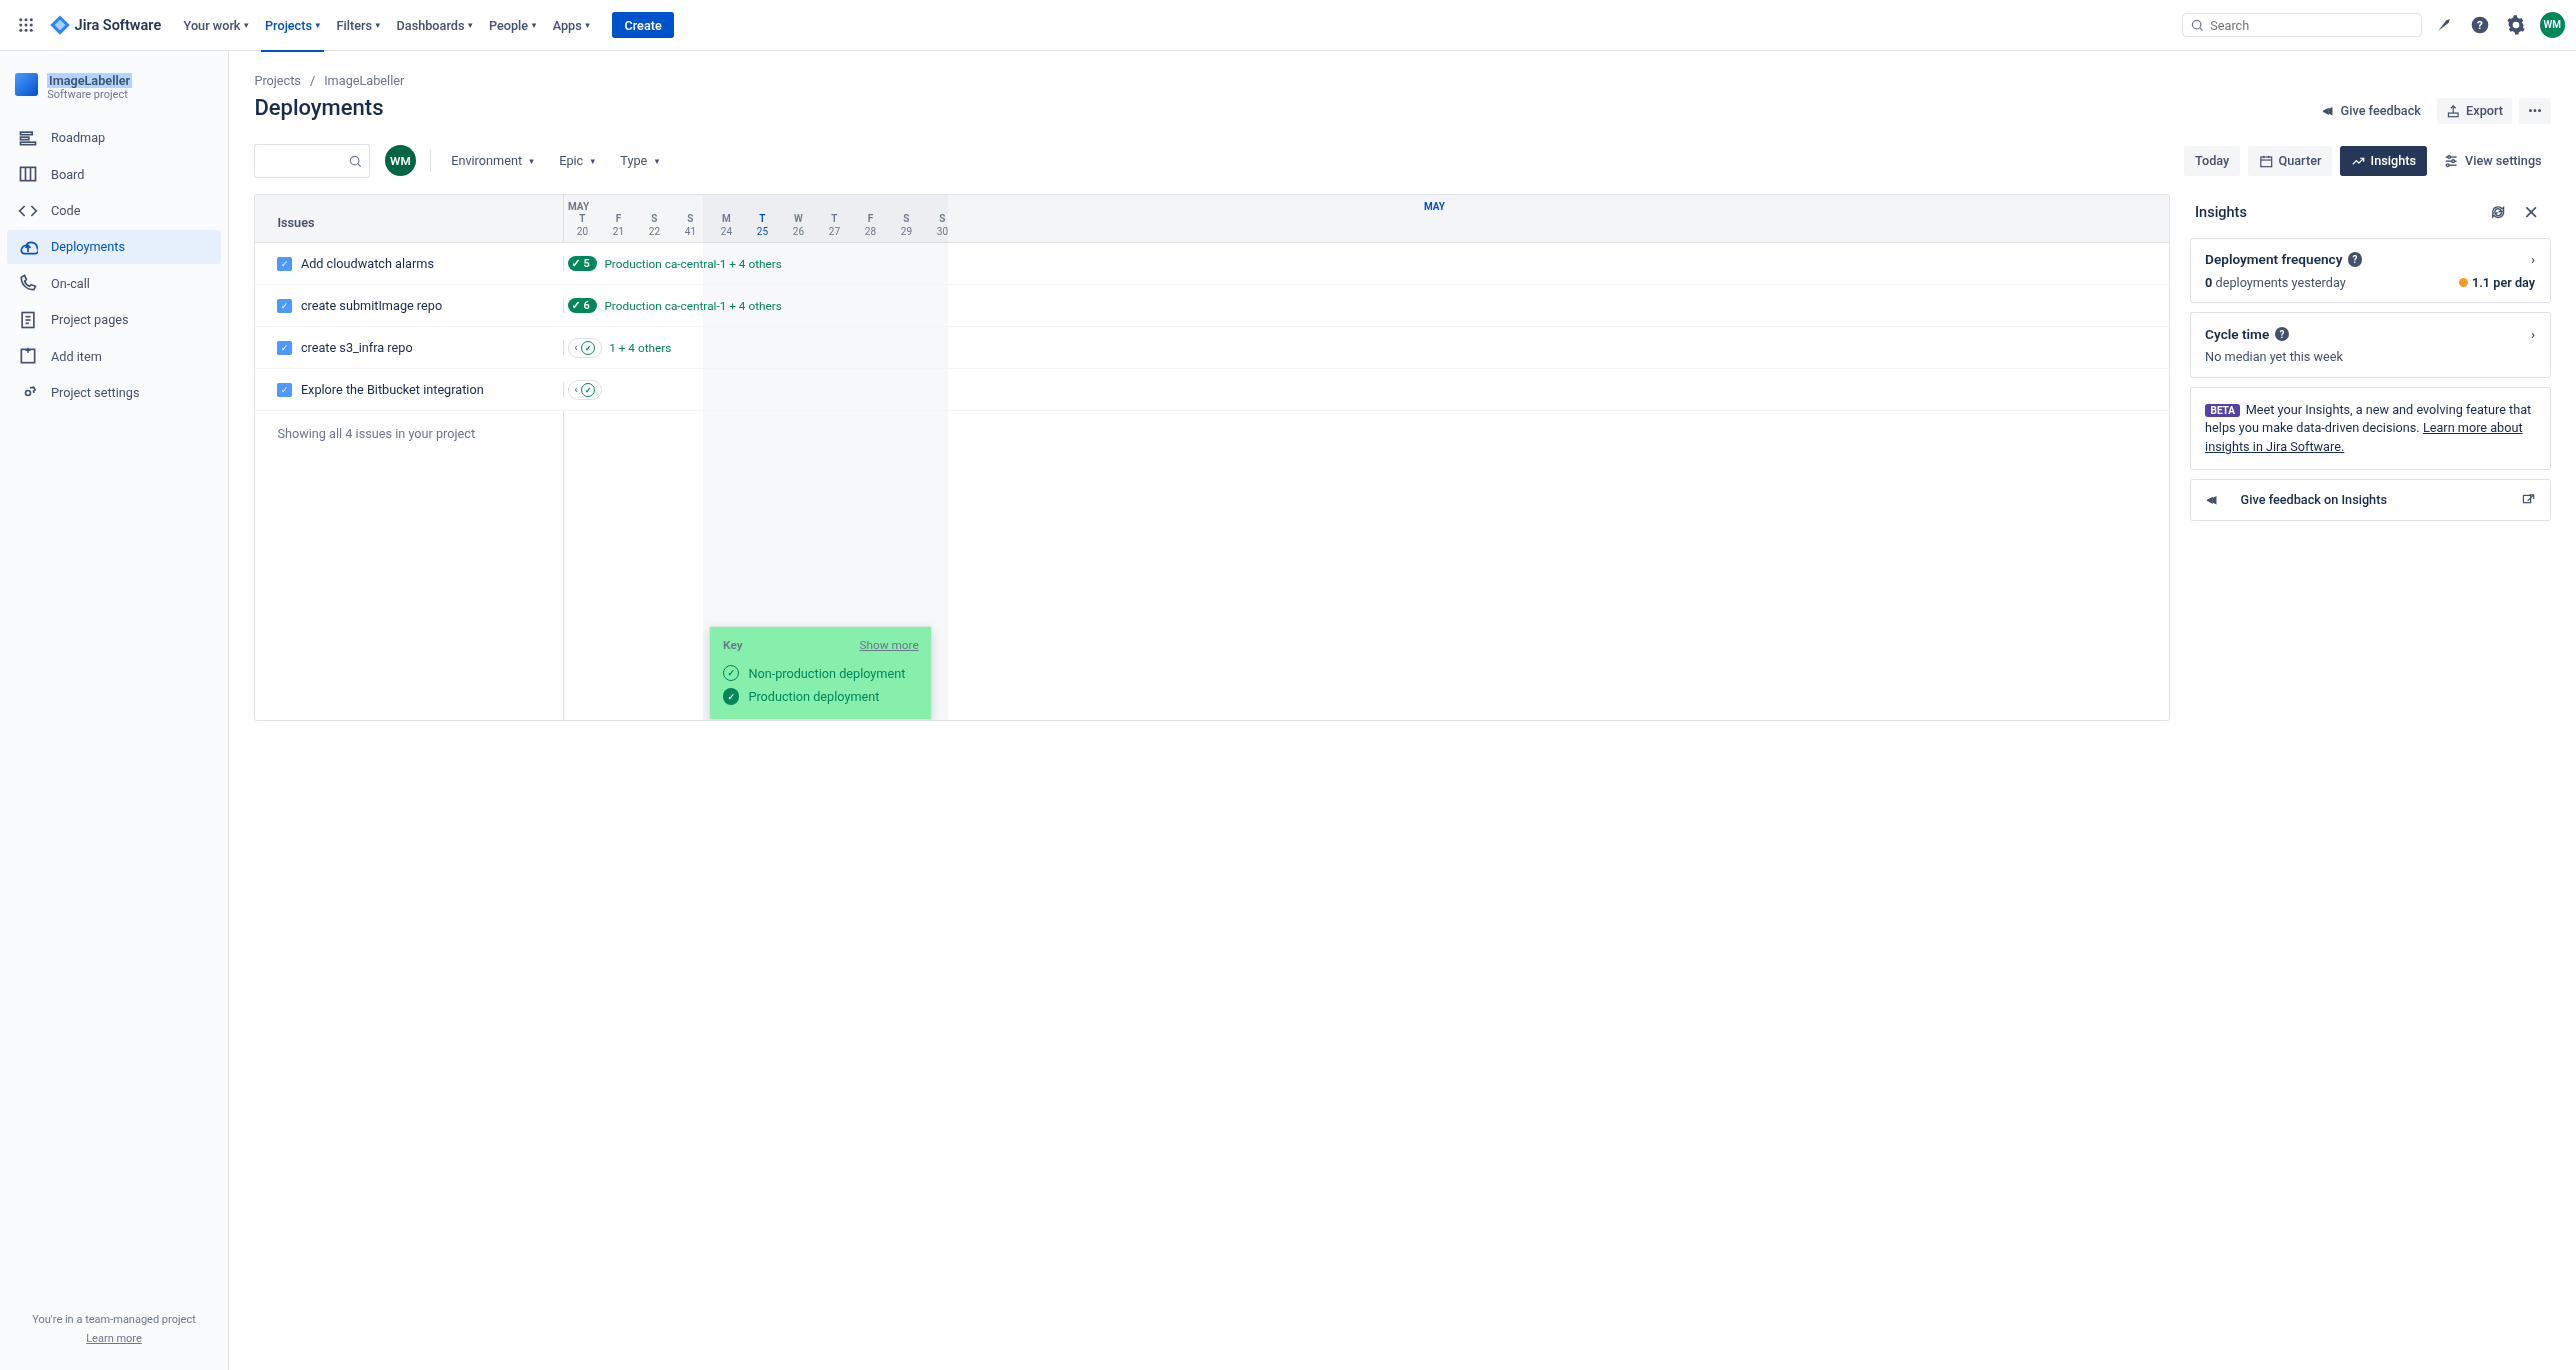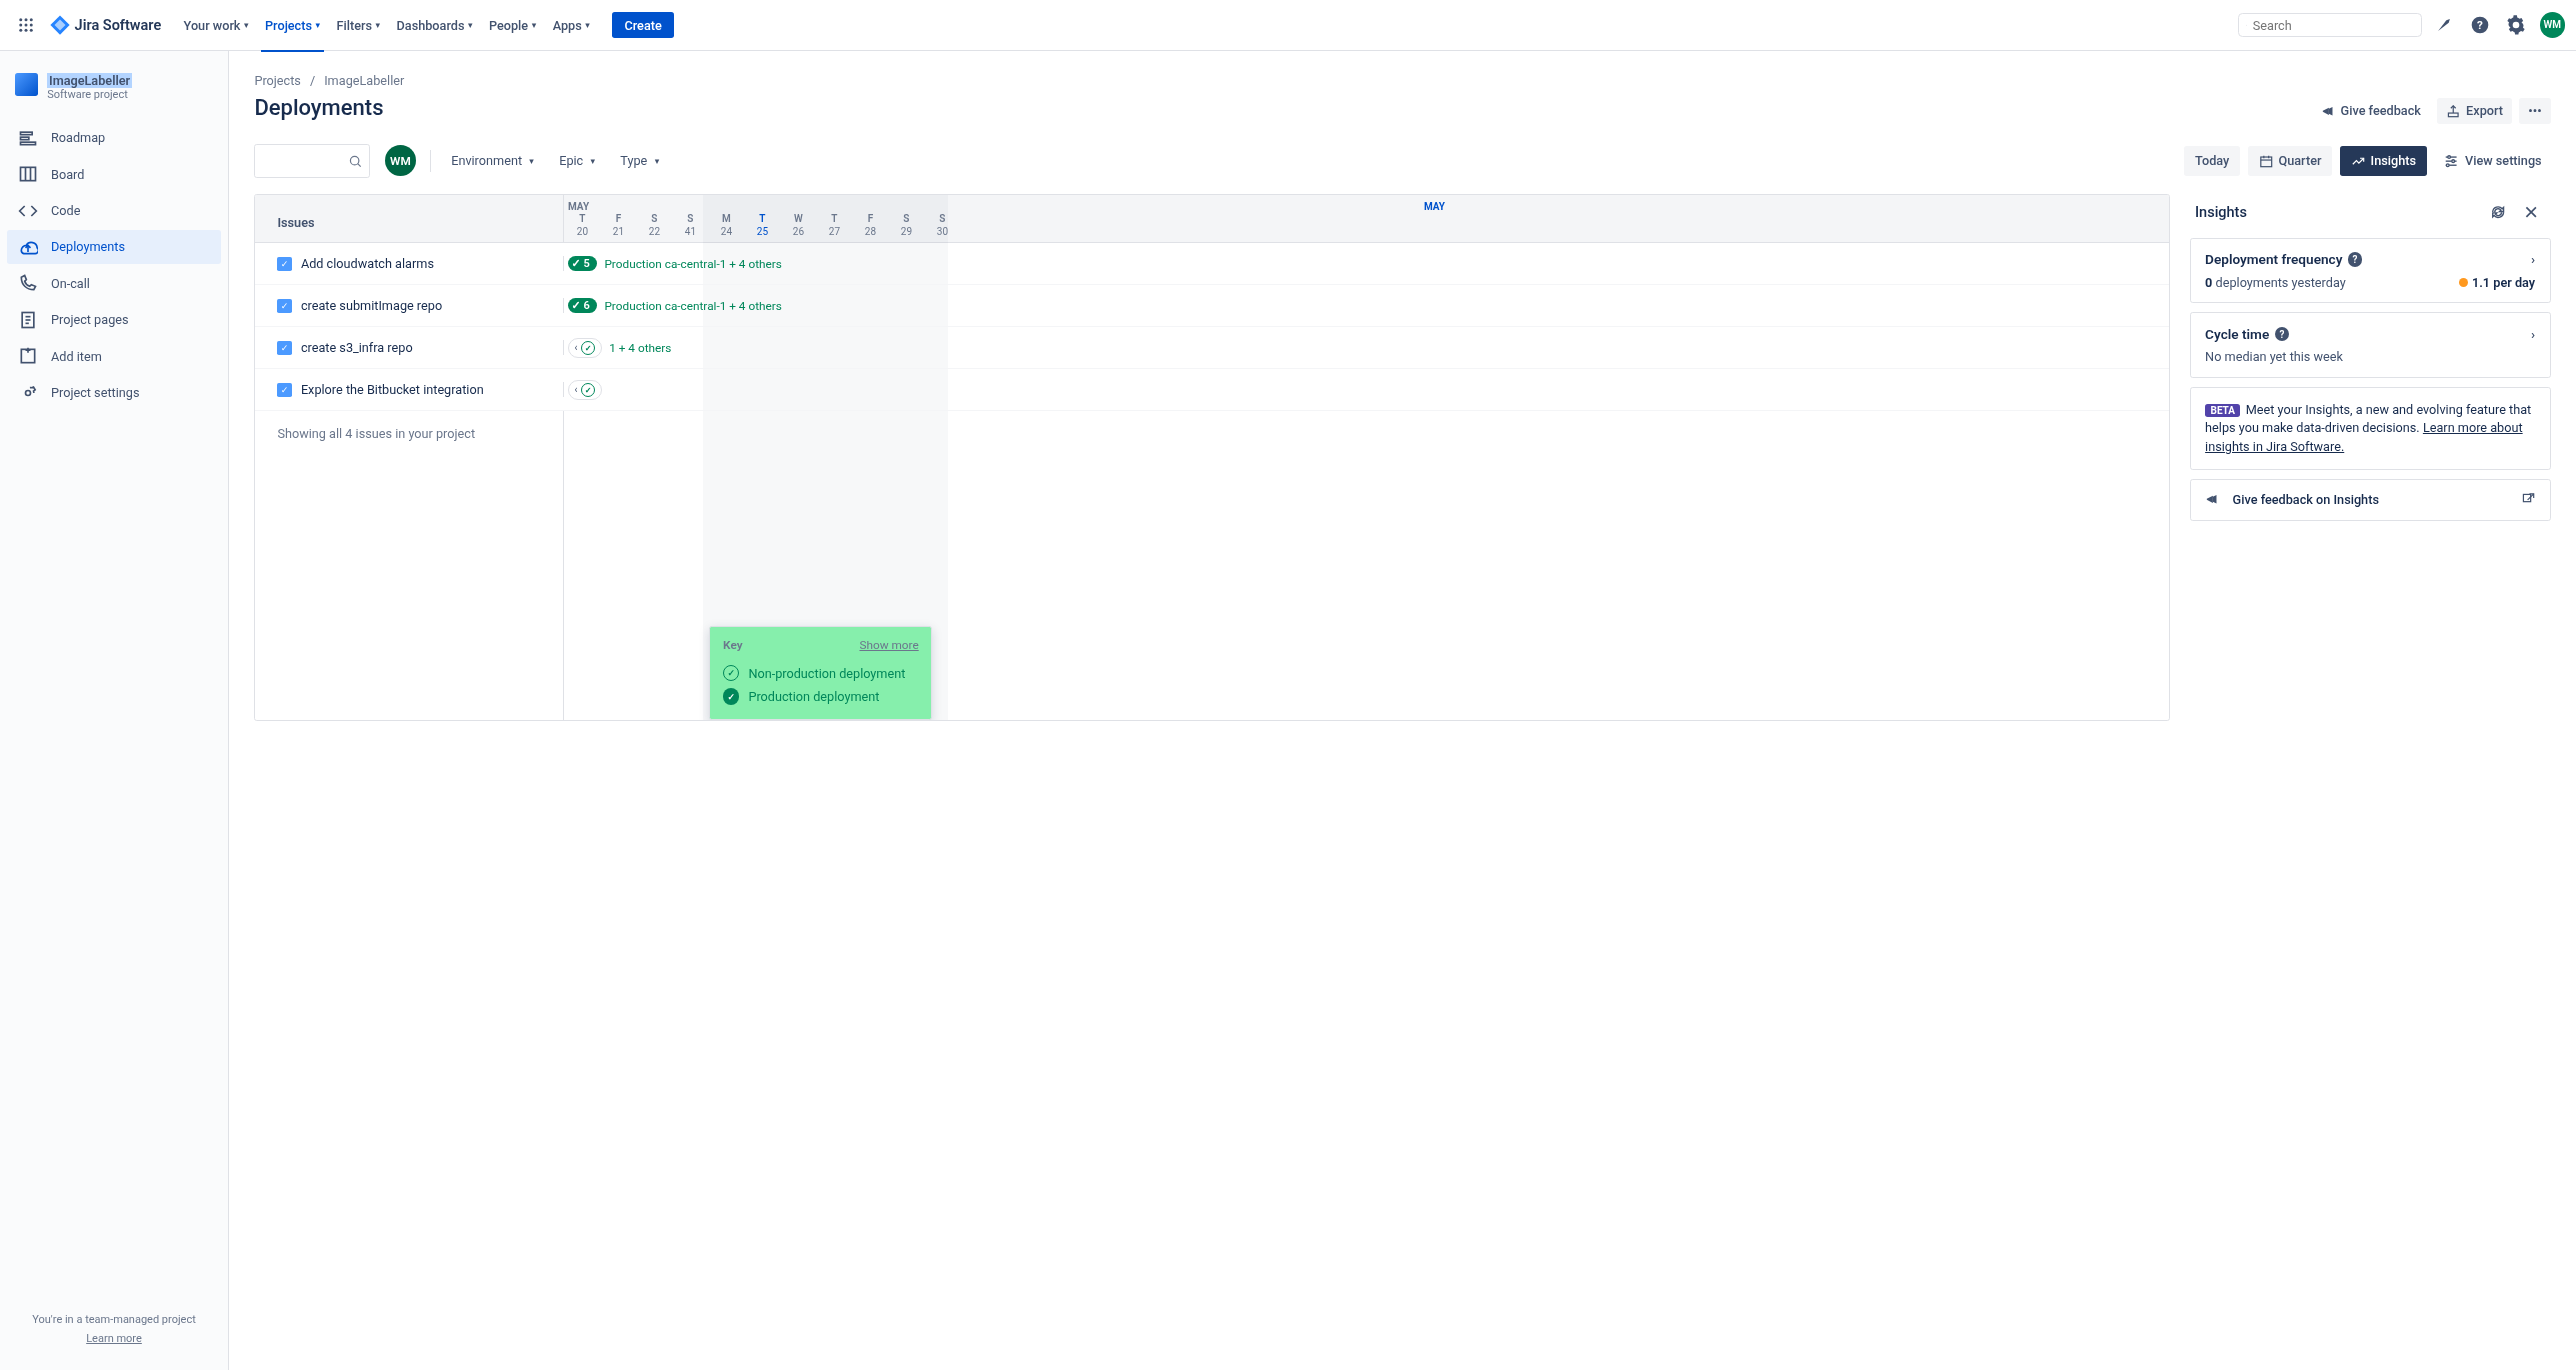--- a/index.html
+++ b/index.html
@@ -7,21 +7,21 @@
 .topnav { height:51px; border-bottom:0.9px solid #DFE1E6; display:flex; align-items:center; padding:0 11px; gap:3.6px; }
 .app-switcher { width:29px; height:29px; display:flex; align-items:center; justify-content:center; cursor:pointer; border-radius:2.7px; }
 .logo { display:flex; align-items:center; gap:3.6px; padding:0 5.4px; font-weight:600; font-size:14.5px; color:#253858; }
 .logo svg { width:22px; height:22px; }
 .nav-items { display:flex; gap:1.8px; margin-left:6px; }
 .nav-item { padding:7.3px 7.3px; border-radius:2.7px; cursor:pointer; display:flex; align-items:center; gap:3.6px; color:#42526E; font-weight:500; position:relative; }
 .nav-item.active { color:#0052CC; }
 .nav-item.active::after { content:""; position:absolute; bottom:-12.7px; left:3.6px; right:3.6px; height:2.7px; background:#0052CC; }
 .create-btn { background:#0052CC; color:#fff; padding:5.4px 12.7px; border:none; border-radius:2.7px; font-weight:500; font-size:12.7px; cursor:pointer; margin-left:11px; }
 .spacer { flex:1; }
-.search-box { display:flex; align-items:center; border:1.8px solid #DFE1E6; border-radius:4.5px; padding:3.6px 7.3px; width:184px; color:#6B778C; gap:5.4px; }
+.search-box { display:flex; align-items:center; border:1.8px solid #DFE1E6; border-radius:4.5px; padding:3.6px 7.3px; width:240px; color:#6B778C; gap:5.4px; }
 .search-box input { border:none; outline:none; flex:1; font-size:12.7px; background:transparent; }
 .top-icon { width:29px; height:29px; display:flex; align-items:center; justify-content:center; cursor:pointer; border-radius:50%; color:#42526E; margin-left:3.6px; }
 .avatar { width:25.4px; height:25.4px; border-radius:50%; background:#00875A; color:#fff; display:flex; align-items:center; justify-content:center; font-size:10px; font-weight:600; }
 .layout { display:flex; height:calc(100vh - 51px); }
 .sidebar { width:229px; background:#FAFBFC; border-right:0.9px solid #DFE1E6; padding:18px 7.3px; display:flex; flex-direction:column; }
 .project-header { display:flex; gap:9px; padding:3.6px 7.3px 14.5px 7.3px; }
 .project-icon { width:23.6px; height:23.6px; background:linear-gradient(135deg,#4C9AFF,#0052CC); border-radius:2.7px; flex-shrink:0; }
 .project-name { font-weight:600; color:#42526E; background:#B3D4FF; padding:0 1.8px; font-size:12.7px;}
 .project-type { font-size:11px; color:#6B778C; }
 .side-items { display:flex; flex-direction:column; gap:1.8px; margin-top:5.4px; }
@@ -83,21 +83,21 @@
 .card-title { font-weight:600; font-size:13.6px; display:flex; align-items:center; gap:5.4px; }
 .card-title .q { width:14.5px; height:14.5px; background:#42526E; color:#fff; border-radius:50%; font-size:10px; display:inline-flex; align-items:center; justify-content:center; }
 .card-sub { margin-top:7.3px; color:#42526E; display:flex; justify-content:space-between; align-items:center; }
 .card-sub b { color:#172B4D; font-weight:700;}
 .rate { display:flex; align-items:center; gap:3.6px; font-weight:600; color:#172B4D;}
 .rate .dot{ width:9px;height:9px;background:#FF991F;border-radius:50%;}
 .chev { margin-left:auto; color:#42526E; }
 .beta-badge { background:#5243AA; color:#fff; font-size:10px; font-weight:700; padding:0.9px 5.4px; border-radius:2.7px; margin-right:5.4px; }
 .insights-text { font-size:12.7px; color:#172B4D; line-height:1.45;}
 .insights-text a { color:#172B4D; text-decoration:underline; }
-.feedback-card { display:flex; align-items:flex-start; gap:13px; }
+.feedback-card { display:flex; align-items:flex-end; gap:21px; }
 .chev-down{font-size:9px;}
 </style>
 </head>
 <body>
 
 <div class="topnav">
   <div class="app-switcher">
     <svg viewBox="0 0 24 24" width="18" height="18" fill="#42526E">
         <circle cx="5" cy="5" r="2"></circle>
         <circle cx="12" cy="5" r="2"></circle>

